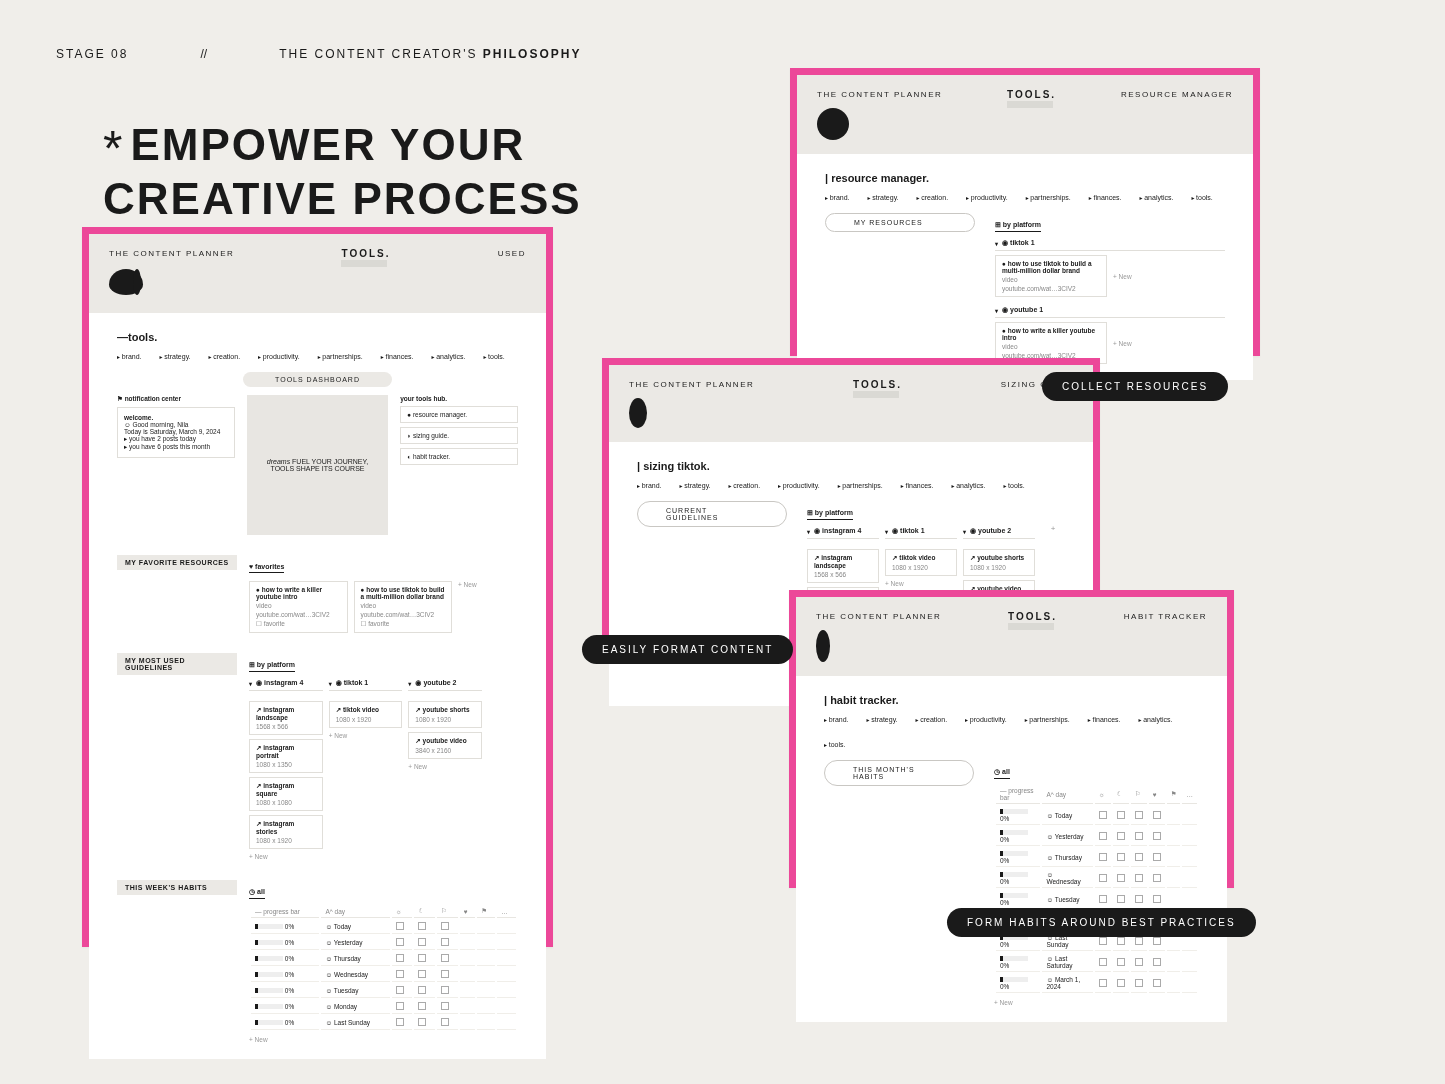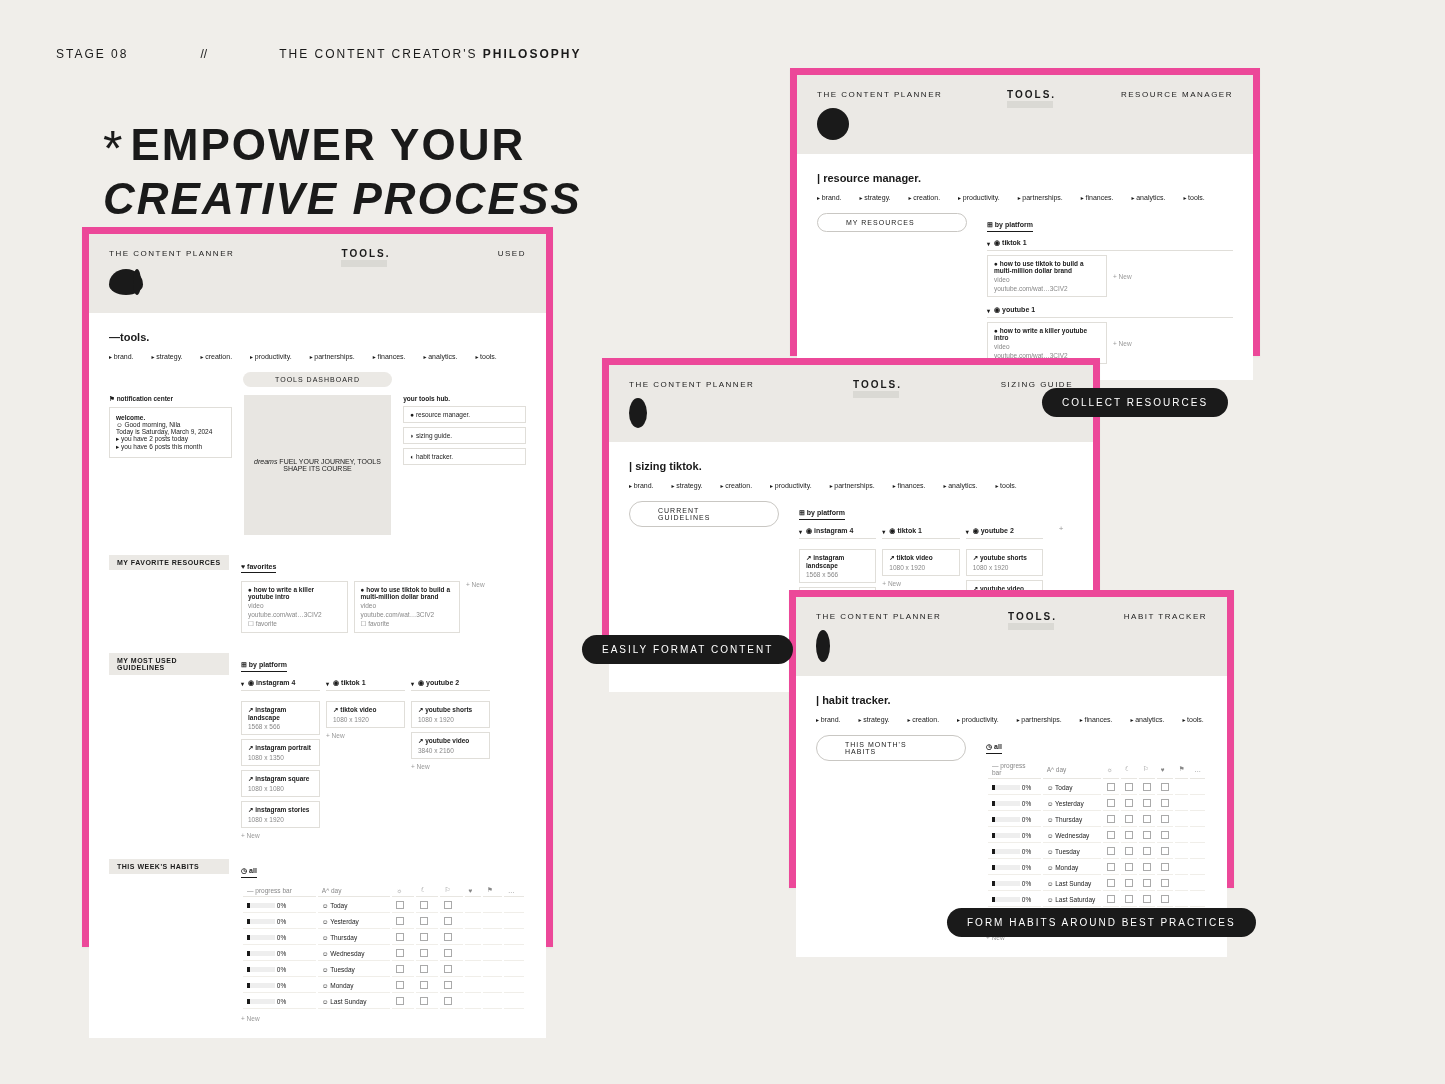--- a/index.html
+++ b/index.html
@@ -8,29 +8,29 @@
 
 .hdr{position:absolute;left:56px;top:47px;display:flex;align-items:center;gap:72px;font-size:12px;letter-spacing:2px}
 .hdr .slash{letter-spacing:0}
 .hdr .phil{font-weight:400}
 .hdr .phil b{font-weight:700}
 
 
 .hero{position:absolute;left:103px;top:120px}
 .hero .star{font-size:50px;display:inline-block;vertical-align:top;margin-right:8px}
 .hero h1{font-size:44px;letter-spacing:2px;font-weight:600;display:inline}
-.hero h2{font-size:44px;letter-spacing:2px;font-style:italic;font-weight:600;margin-top:-4px}
+.hero h2{font-size:44px;letter-spacing:2px;font-weight:600;margin-top:-4px}
 
 
 .panel{position:absolute;background:#fff;border:7px solid #ec4899;box-shadow:0 1px 2px rgba(0,0,0,0.04)}
 .panel .ph{background:#ebe9e5;padding:14px 20px}
 .panel .ph .row{display:flex;justify-content:space-between;align-items:center;font-size:8px;letter-spacing:1.5px}
 .panel .ph .logo{font-weight:700;font-size:10px;letter-spacing:2px;position:relative}
 .panel .ph .logo::after{content:"";position:absolute;left:0;top:12px;width:46px;height:7px;background:#d6d4cf;opacity:.8}
-.panel .pb{padding:12px 20px 16px;background:#fff}
+.panel .pb{padding:12px 28px 16px;background:#fff}
 .ptitle{font-size:11px;font-weight:700;margin:6px 0 10px}
 .tags{display:flex;flex-wrap:wrap;gap:18px;font-size:7px;margin-bottom:12px}
 .tag::before{content:"▸ ";font-size:6px}
 .pillbtn{border:1px solid #c9c7c3;border-radius:14px;padding:5px 28px;font-size:7px;letter-spacing:1px;display:inline-block;background:#fff}
 .tabhdr{font-size:7px;font-weight:600;border-bottom:1px solid #1a1a1a;display:inline-block;padding-bottom:2px;margin-bottom:4px}
 .colhdr{font-size:7px;font-weight:600;display:flex;gap:4px;align-items:center;border-bottom:1px solid #e0ded9;padding:3px 0}
 .colhdr::before{content:"▾";font-size:6px}
 .card{border:1px solid #e0ded9;padding:4px 6px;font-size:6.5px;margin-top:4px;position:relative}
 .card .ct{font-weight:600}
 .card .cs{color:#888;margin-top:2px}
@@ -549,15 +549,15 @@
                 <td></td>
               </tr>
         </tbody>
           </table>
         <div class="small">+ New</div>
       </div>
     </div>
   </div>
 </div>
 
-<div class="blackpill" style="left:1042px;top:388px">COLLECT RESOURCES</div>
+<div class="blackpill" style="left:1042px;top:372px">COLLECT RESOURCES</div>
 <div class="blackpill" style="left:582px;top:635px">EASILY FORMAT CONTENT</div>
 <div class="blackpill" style="left:947px;top:908px">FORM HABITS AROUND BEST PRACTICES</div>
 
 </body></html>

